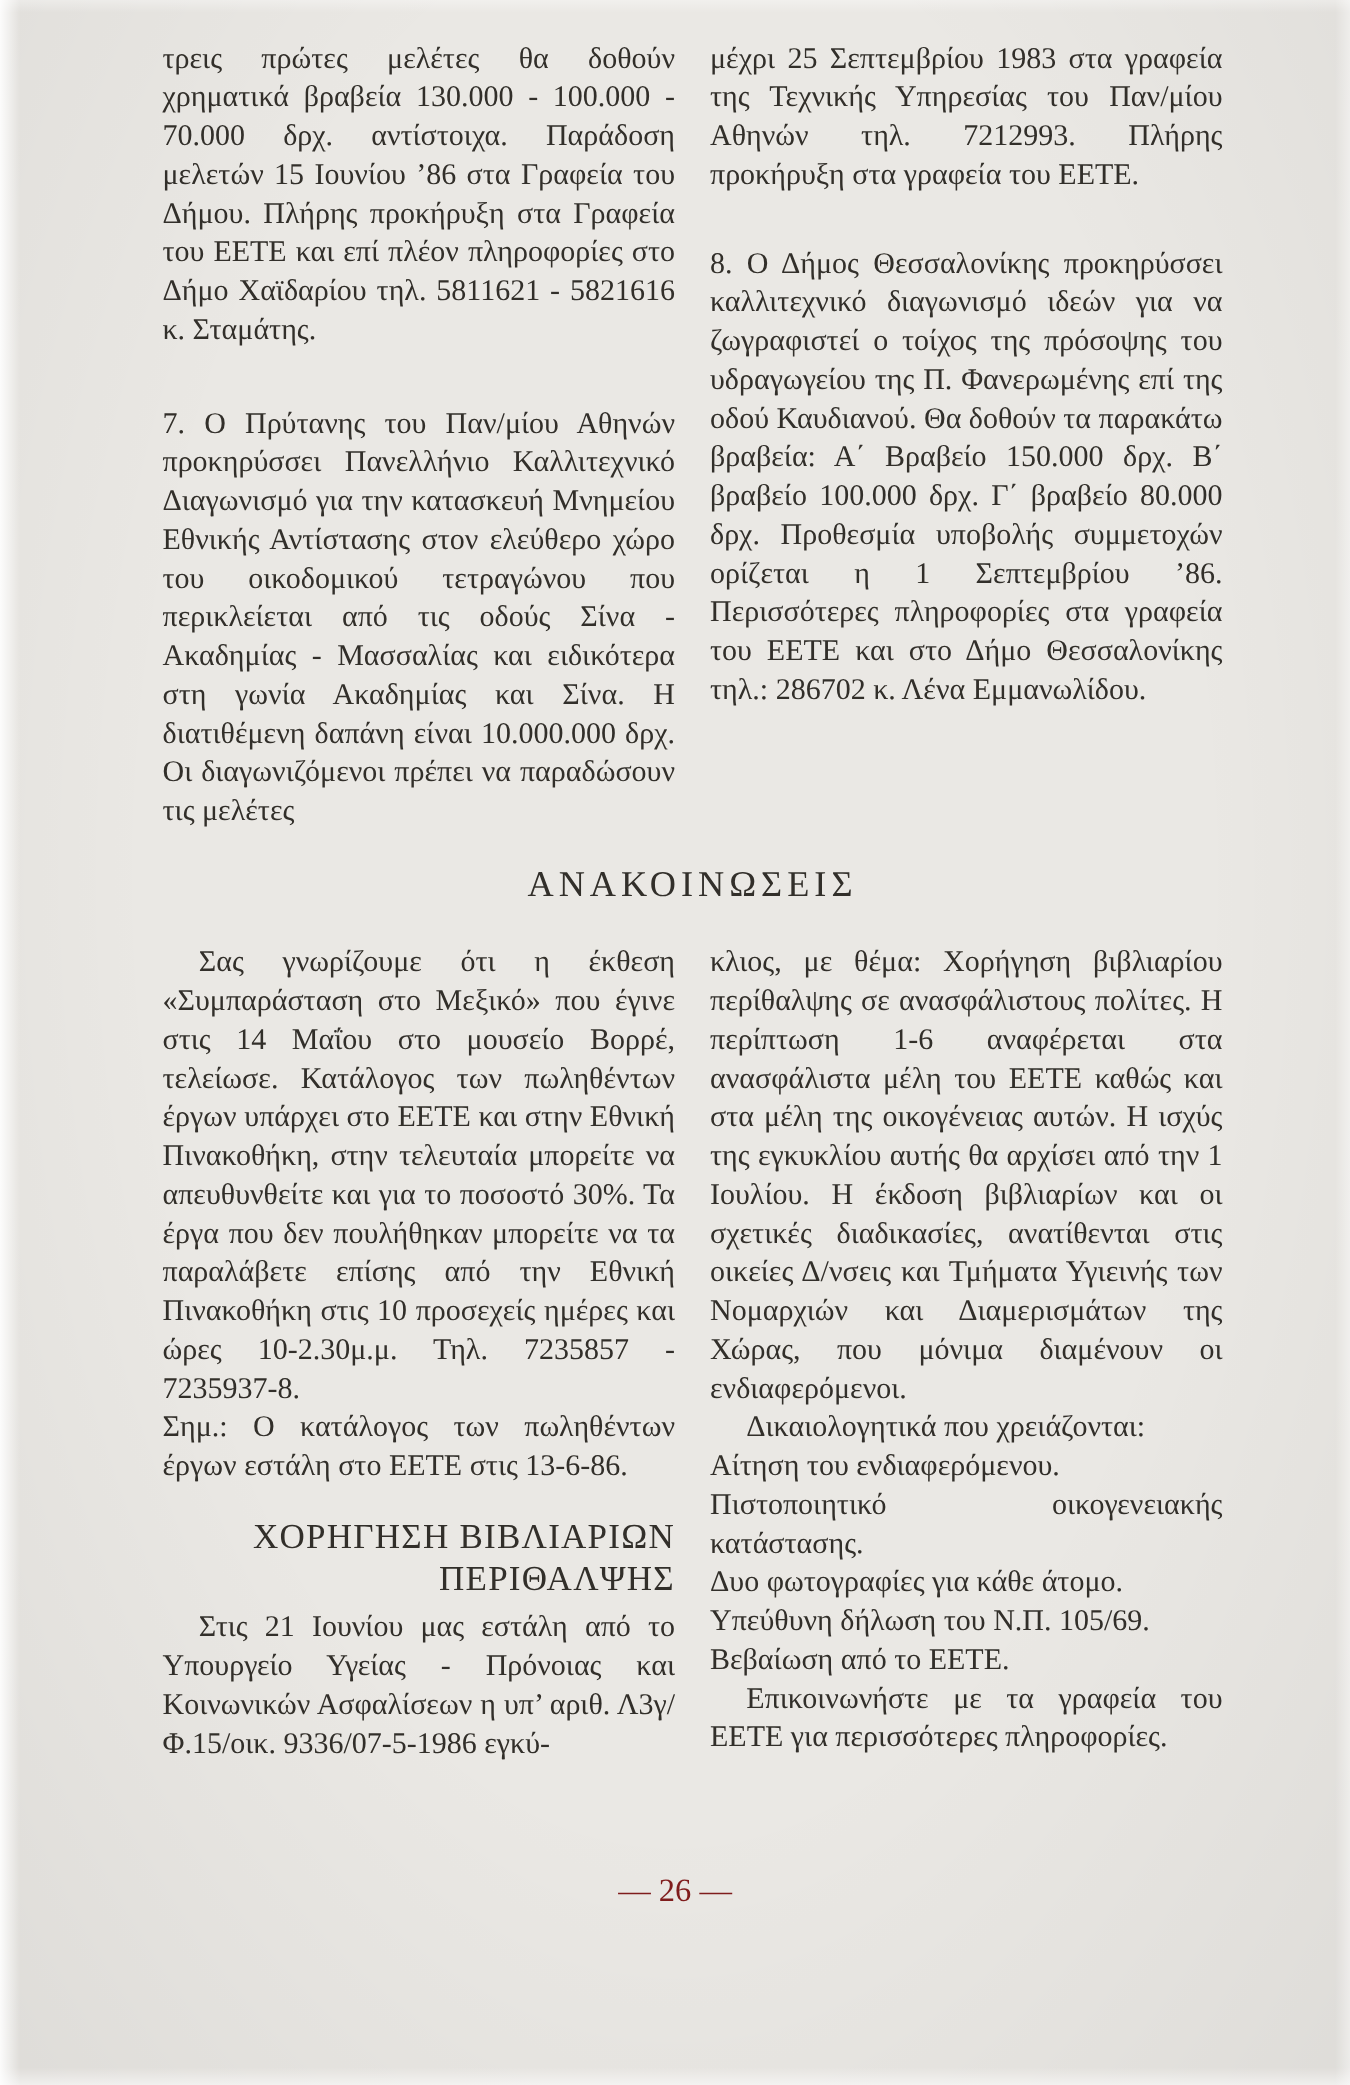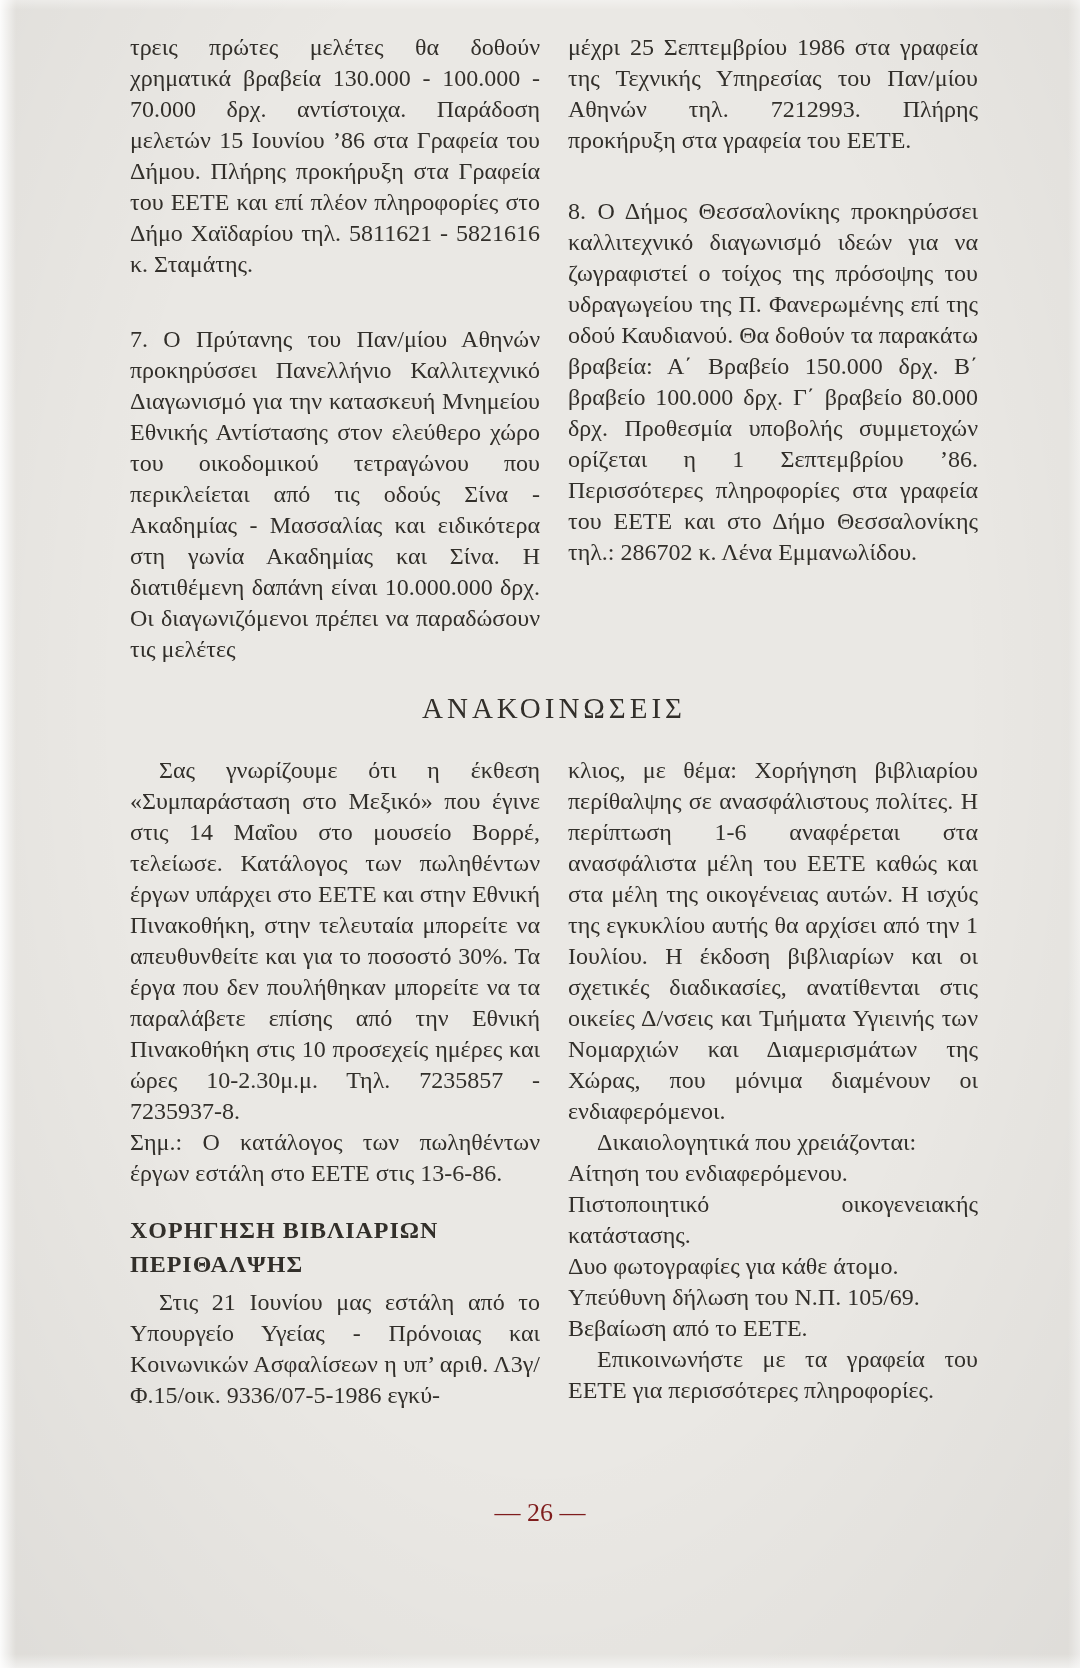--- a/index.html
+++ b/index.html
@@ -49,23 +49,23 @@
   .main-heading {
     margin: 26px 0 30px 0;
     font-size: 29px;
     font-weight: normal;
     text-align: center;
     letter-spacing: 4px;
     line-height: 34px;
   }
   .sub-heading {
     margin: 24px 0 6px 0;
-    font-size: 24px;
-    font-weight: bold;
-    text-align: left;
+    font-size: 28px;
+    font-weight: normal;
+    text-align: right;
     letter-spacing: 1px;
     line-height: 34px;
   }
   .footer {
     position: absolute;
     top: 1498px;
     left: 0;
     width: 1080px;
     text-align: center;
     font-size: 26px;
@@ -77,21 +77,21 @@
 
 <div class="page">
   <div class="content">
 
     <section class="cols">
       <div class="col">
         <p>τρεις πρώτες μελέτες θα δοθούν χρηματικά βραβεία 130.000 - 100.000 - 70.000 δρχ. αντίστοιχα. Παράδοση μελετών 15 Ιουνίου ’86 στα Γραφεία του Δήμου. Πλήρης προκήρυξη στα Γραφεία του ΕΕΤΕ και επί πλέον πληροφορίες στο Δήμο Χαϊδαρίου τηλ. 5811621 - 5821616 κ. Σταμάτης.</p>
         <p class="gap-lg">7. Ο Πρύτανης του Παν/μίου Αθηνών προκηρύσσει Πανελλήνιο Καλλιτεχνικό Διαγωνισμό για την κατασκευή Μνημείου Εθνικής Αντίστασης στον ελεύθερο χώρο του οικοδομικού τετραγώνου που περικλείεται από τις οδούς Σίνα - Ακαδημίας - Μασσαλίας και ειδικότερα στη γωνία Ακαδημίας και Σίνα. Η διατιθέμενη δαπάνη είναι 10.000.000 δρχ. Οι διαγωνιζόμενοι πρέπει να παραδώσουν τις μελέτες</p>
       </div>
       <div class="col">
-        <p>μέχρι 25 Σεπτεμβρίου 1986 στα γραφεία της Τεχνικής Υπηρεσίας του Παν/μίου Αθηνών τηλ. 7212993. Πλήρης προκήρυξη στα γραφεία του ΕΕΤΕ.</p>
+        <p>μέχρι 25 Σεπτεμβρίου 1983 στα γραφεία της Τεχνικής Υπηρεσίας του Παν/μίου Αθηνών τηλ. 7212993. Πλήρης προκήρυξη στα γραφεία του ΕΕΤΕ.</p>
         <p class="gap-md">8. Ο Δήμος Θεσσαλονίκης προκηρύσσει καλλιτεχνικό διαγωνισμό ιδεών για να ζωγραφιστεί ο τοίχος της πρόσοψης του υδραγωγείου της Π. Φανερωμένης επί της οδού Καυδιανού. Θα δοθούν τα παρακάτω βραβεία: Α΄ Βραβείο 150.000 δρχ. Β΄ βραβείο 100.000 δρχ. Γ΄ βραβείο 80.000 δρχ. Προθεσμία υποβολής συμμετοχών ορίζεται η 1 Σεπτεμβρίου ’86. Περισσότερες πληροφορίες στα γραφεία του ΕΕΤΕ και στο Δήμο Θεσσαλονίκης τηλ.: 286702 κ. Λένα Εμμανωλίδου.</p>
       </div>
     </section>
 
     <h1 class="main-heading">ΑΝΑΚΟΙΝΩΣΕΙΣ</h1>
 
     <section class="cols">
       <div class="col">
         <p class="indent">Σας γνωρίζουμε ότι η έκθεση «Συμπαράσταση στο Μεξικό» που έγινε στις 14 Μαΐου στο μουσείο Βορρέ, τελείωσε. Κατάλογος των πωληθέντων έργων υπάρχει στο ΕΕΤΕ και στην Εθνική Πινακοθήκη, στην τελευταία μπορείτε να απευθυνθείτε και για το ποσοστό 30%. Τα έργα που δεν πουλήθηκαν μπορείτε να τα παραλάβετε επίσης από την Εθνική Πινακοθήκη στις 10 προσεχείς ημέρες και ώρες 10-2.30μ.μ. Τηλ. 7235857 - 7235937-8.</p>
         <p>Σημ.: Ο κατάλογος των πωληθέντων έργων εστάλη στο ΕΕΤΕ στις 13-6-86.</p>

